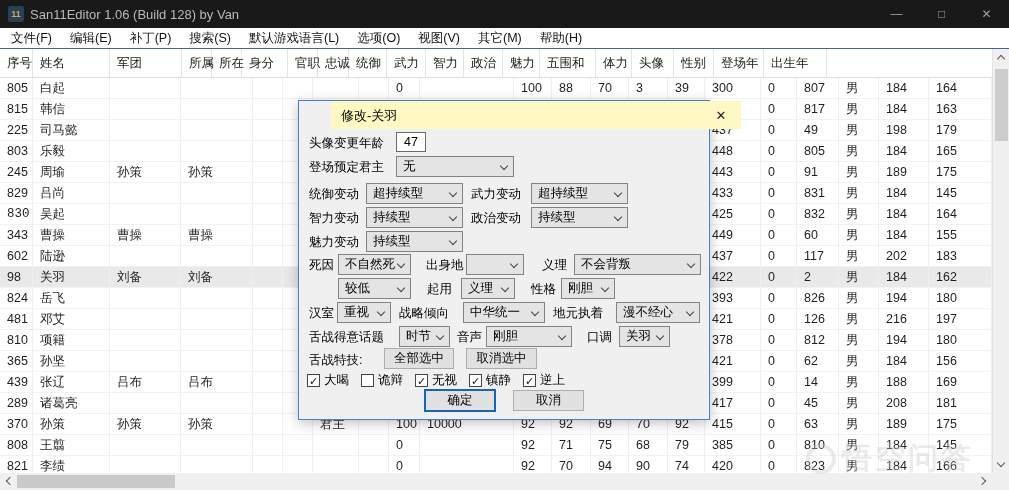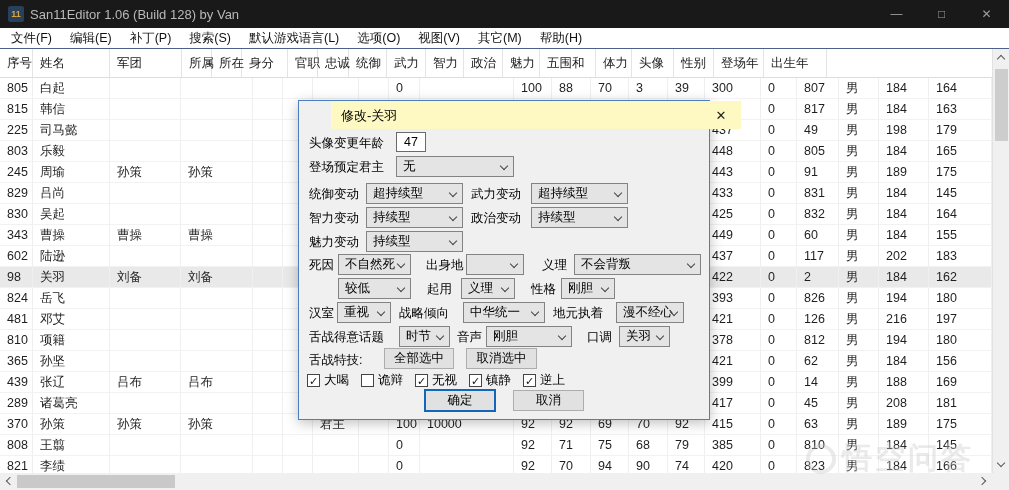--- a/index.html
+++ b/index.html
@@ -263,21 +263,21 @@
           <div class="td" style="width: 39px;"></div>
           <div class="td" style="width: 37px;"></div>
           <div class="td" style="width: 56px;">433</div>
           <div class="td" style="width: 36px;">0</div>
           <div class="td" style="width: 42px;">831</div>
           <div class="td" style="width: 40px;">男</div>
           <div class="td" style="width: 50px;">184</div>
           <div class="td" style="width: 63px;">145</div>
         </div>
         <div class="tr">
-          <div class="td" style="width: 33px;">830</div>
+          <div class="td" style="width: 33px; font-family: Liberation Mono, monospace;">830</div>
           <div class="td" style="width: 77px;">吴起</div>
           <div class="td" style="width: 71px;"></div>
           <div class="td" style="width: 72px;"></div>
           <div class="td" style="width: 30px;"></div>
           <div class="td" style="width: 30px;"></div>
           <div class="td" style="width: 46px;"></div>
           <div class="td" style="width: 30px;"></div>
           <div class="td" style="width: 31px;"></div>
           <div class="td" style="width: 94px;"></div>
           <div class="td" style="width: 38px;"></div>
@@ -629,21 +629,21 @@
     <span class="dlg-label" style="left:128px;top:180px;">起用</span>
     <span class="combo" style="left:162px;top:177px;width:54px;"><span>义理</span><span class="chev"></span></span>
     <span class="dlg-label" style="left:232px;top:180px;">性格</span>
     <span class="combo" style="left:262px;top:177px;width:54px;"><span>刚胆</span><span class="chev"></span></span>
 
     <span class="dlg-label" style="left:10px;top:204px;">汉室</span>
     <span class="combo" style="left:38px;top:201px;width:54px;"><span>重视</span><span class="chev"></span></span>
     <span class="dlg-label" style="left:100px;top:204px;">战略倾向</span>
     <span class="combo" style="left:164px;top:201px;width:82px;"><span>中华统一</span><span class="chev"></span></span>
     <span class="dlg-label" style="left:254px;top:204px;">地元执着</span>
-    <span class="combo" style="left:317px;top:201px;width:68px;"><span>漫不经心</span><span class="chev"></span></span>
+    <span class="combo" style="left:317px;top:201px;width:84px;"><span>漫不经心</span><span class="chev"></span></span>
 
     <span class="dlg-label" style="left:10px;top:228px;">舌战得意话题</span>
     <span class="combo" style="left:100px;top:225px;width:51px;"><span>时节</span><span class="chev"></span></span>
     <span class="dlg-label" style="left:158px;top:228px;">音声</span>
     <span class="combo" style="left:187px;top:225px;width:86px;"><span>刚胆</span><span class="chev"></span></span>
     <span class="dlg-label" style="left:288px;top:228px;">口调</span>
     <span class="combo" style="left:320px;top:225px;width:51px;"><span>关羽</span><span class="chev"></span></span>
 
     <span class="dlg-label" style="left:10px;top:251px;">舌战特技:</span>
     <span class="dlg-btn" style="left:85px;top:247px;width:70px;height:21px;">全部选中</span>

